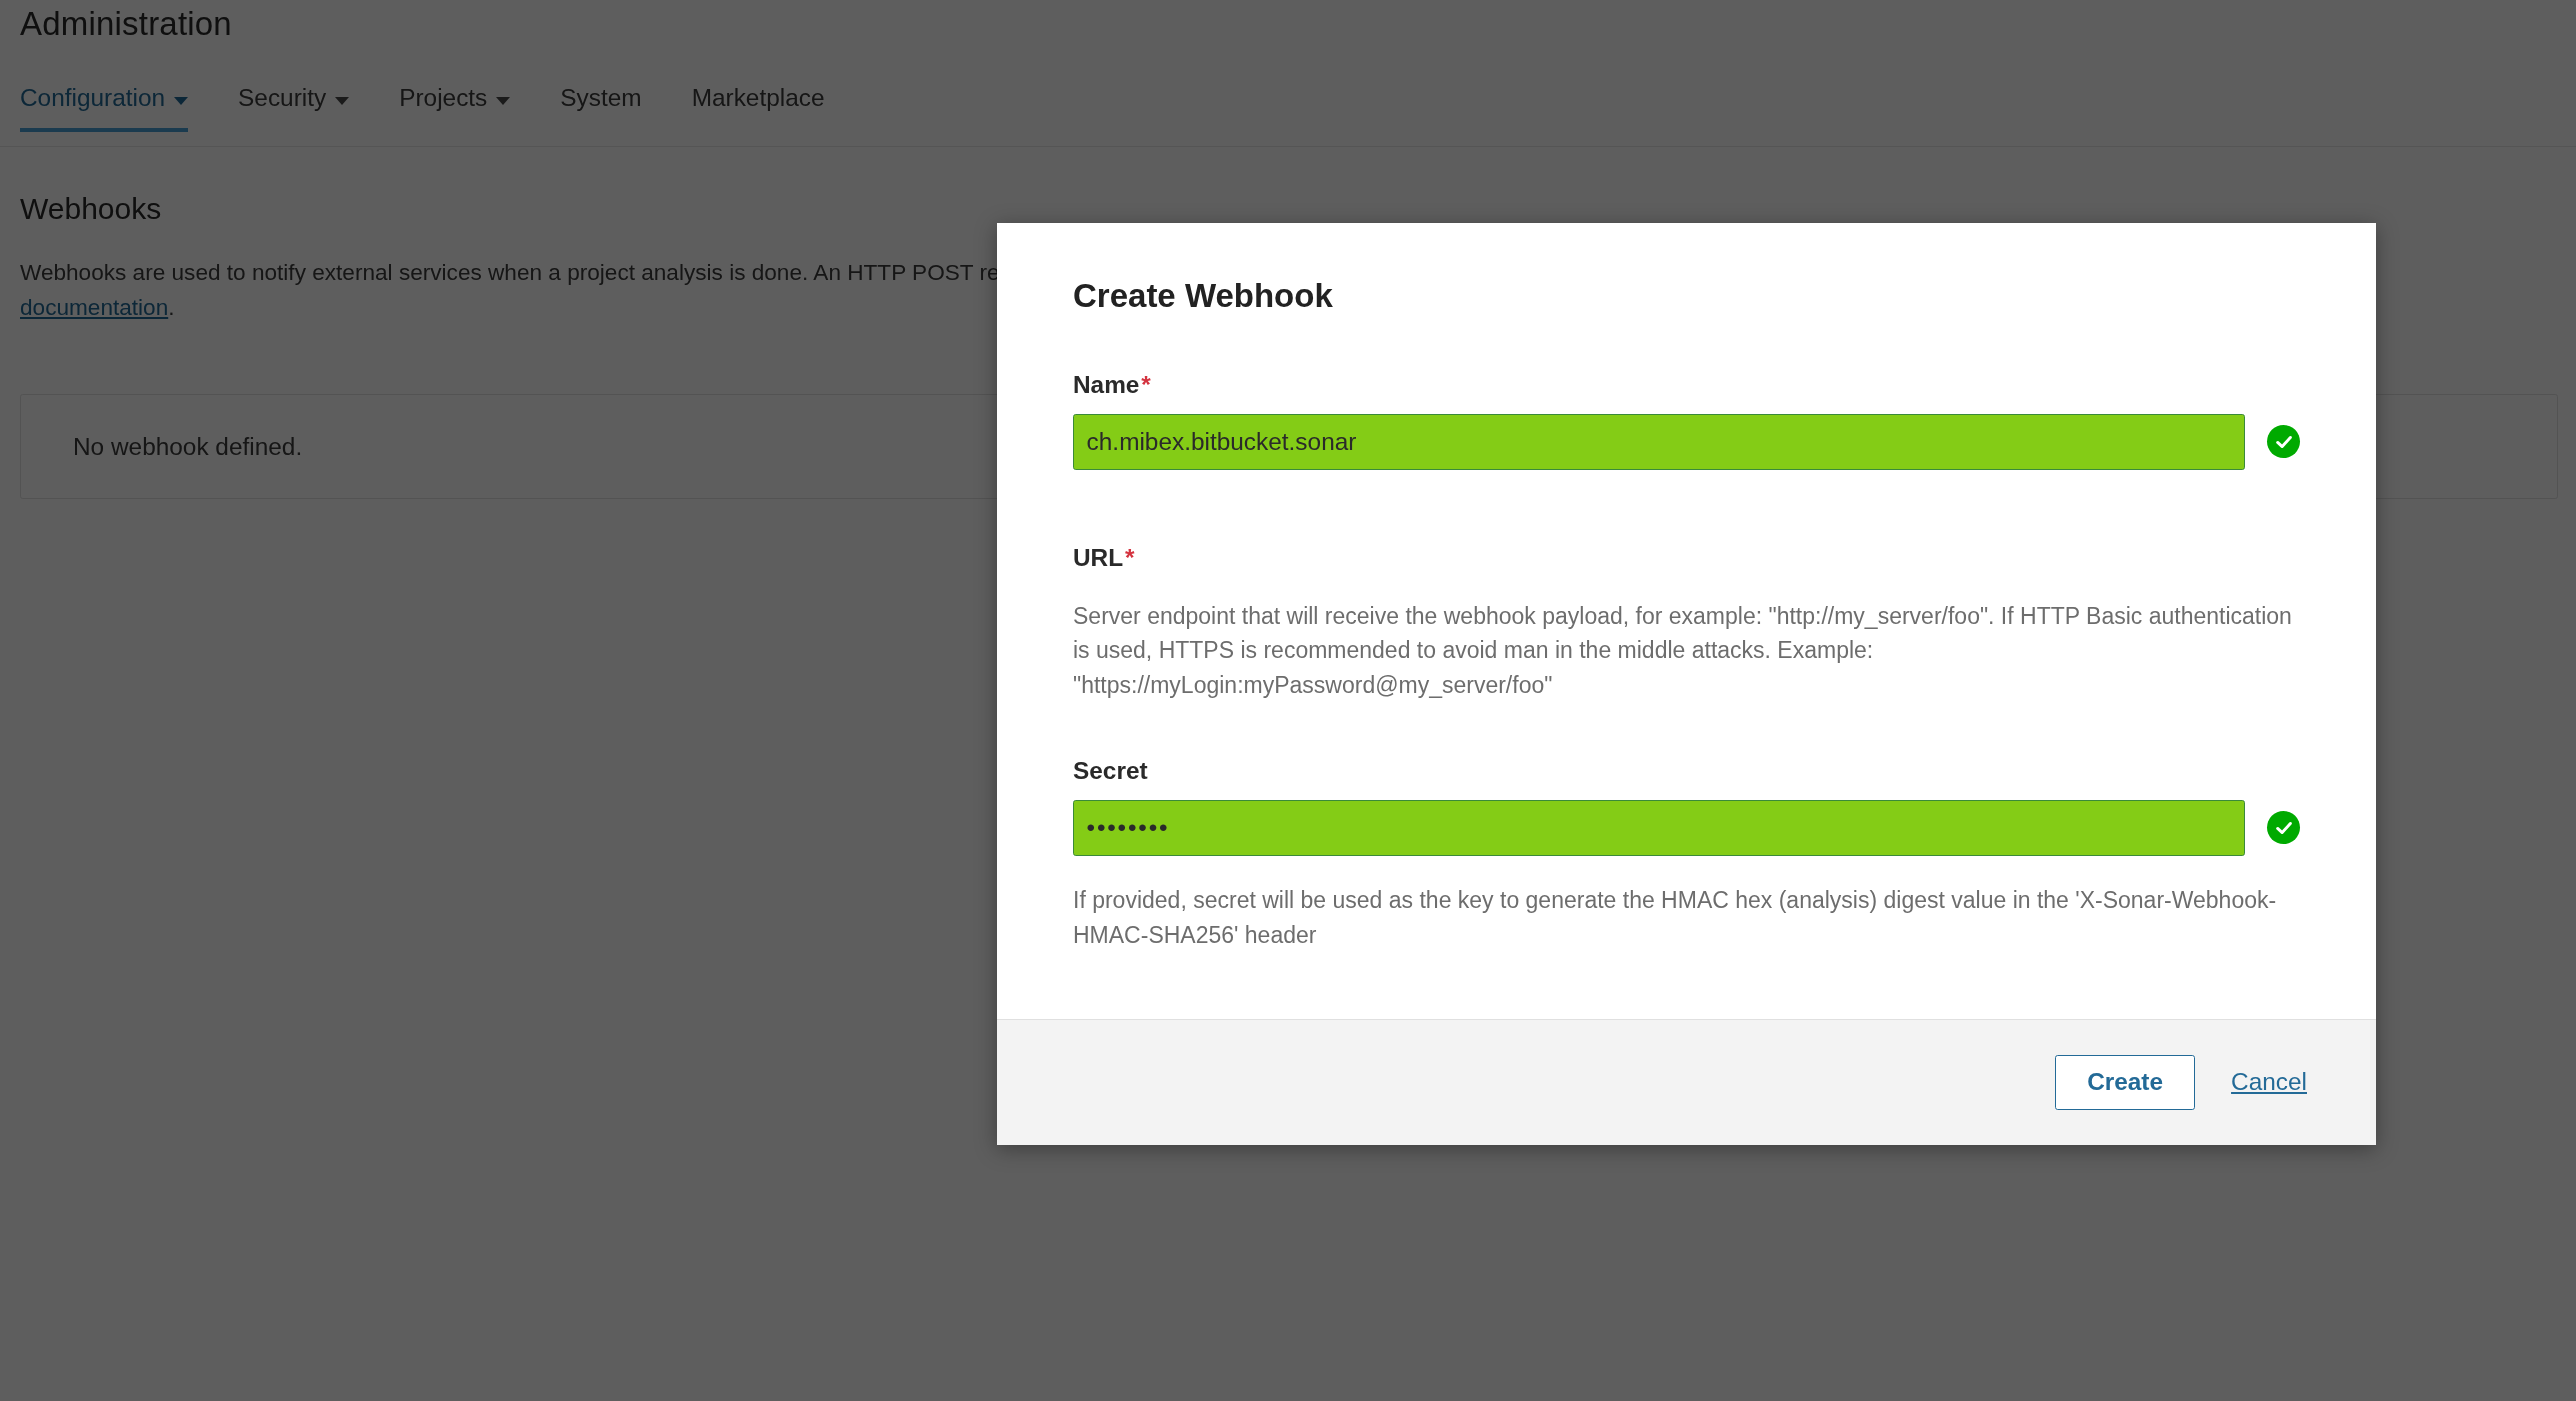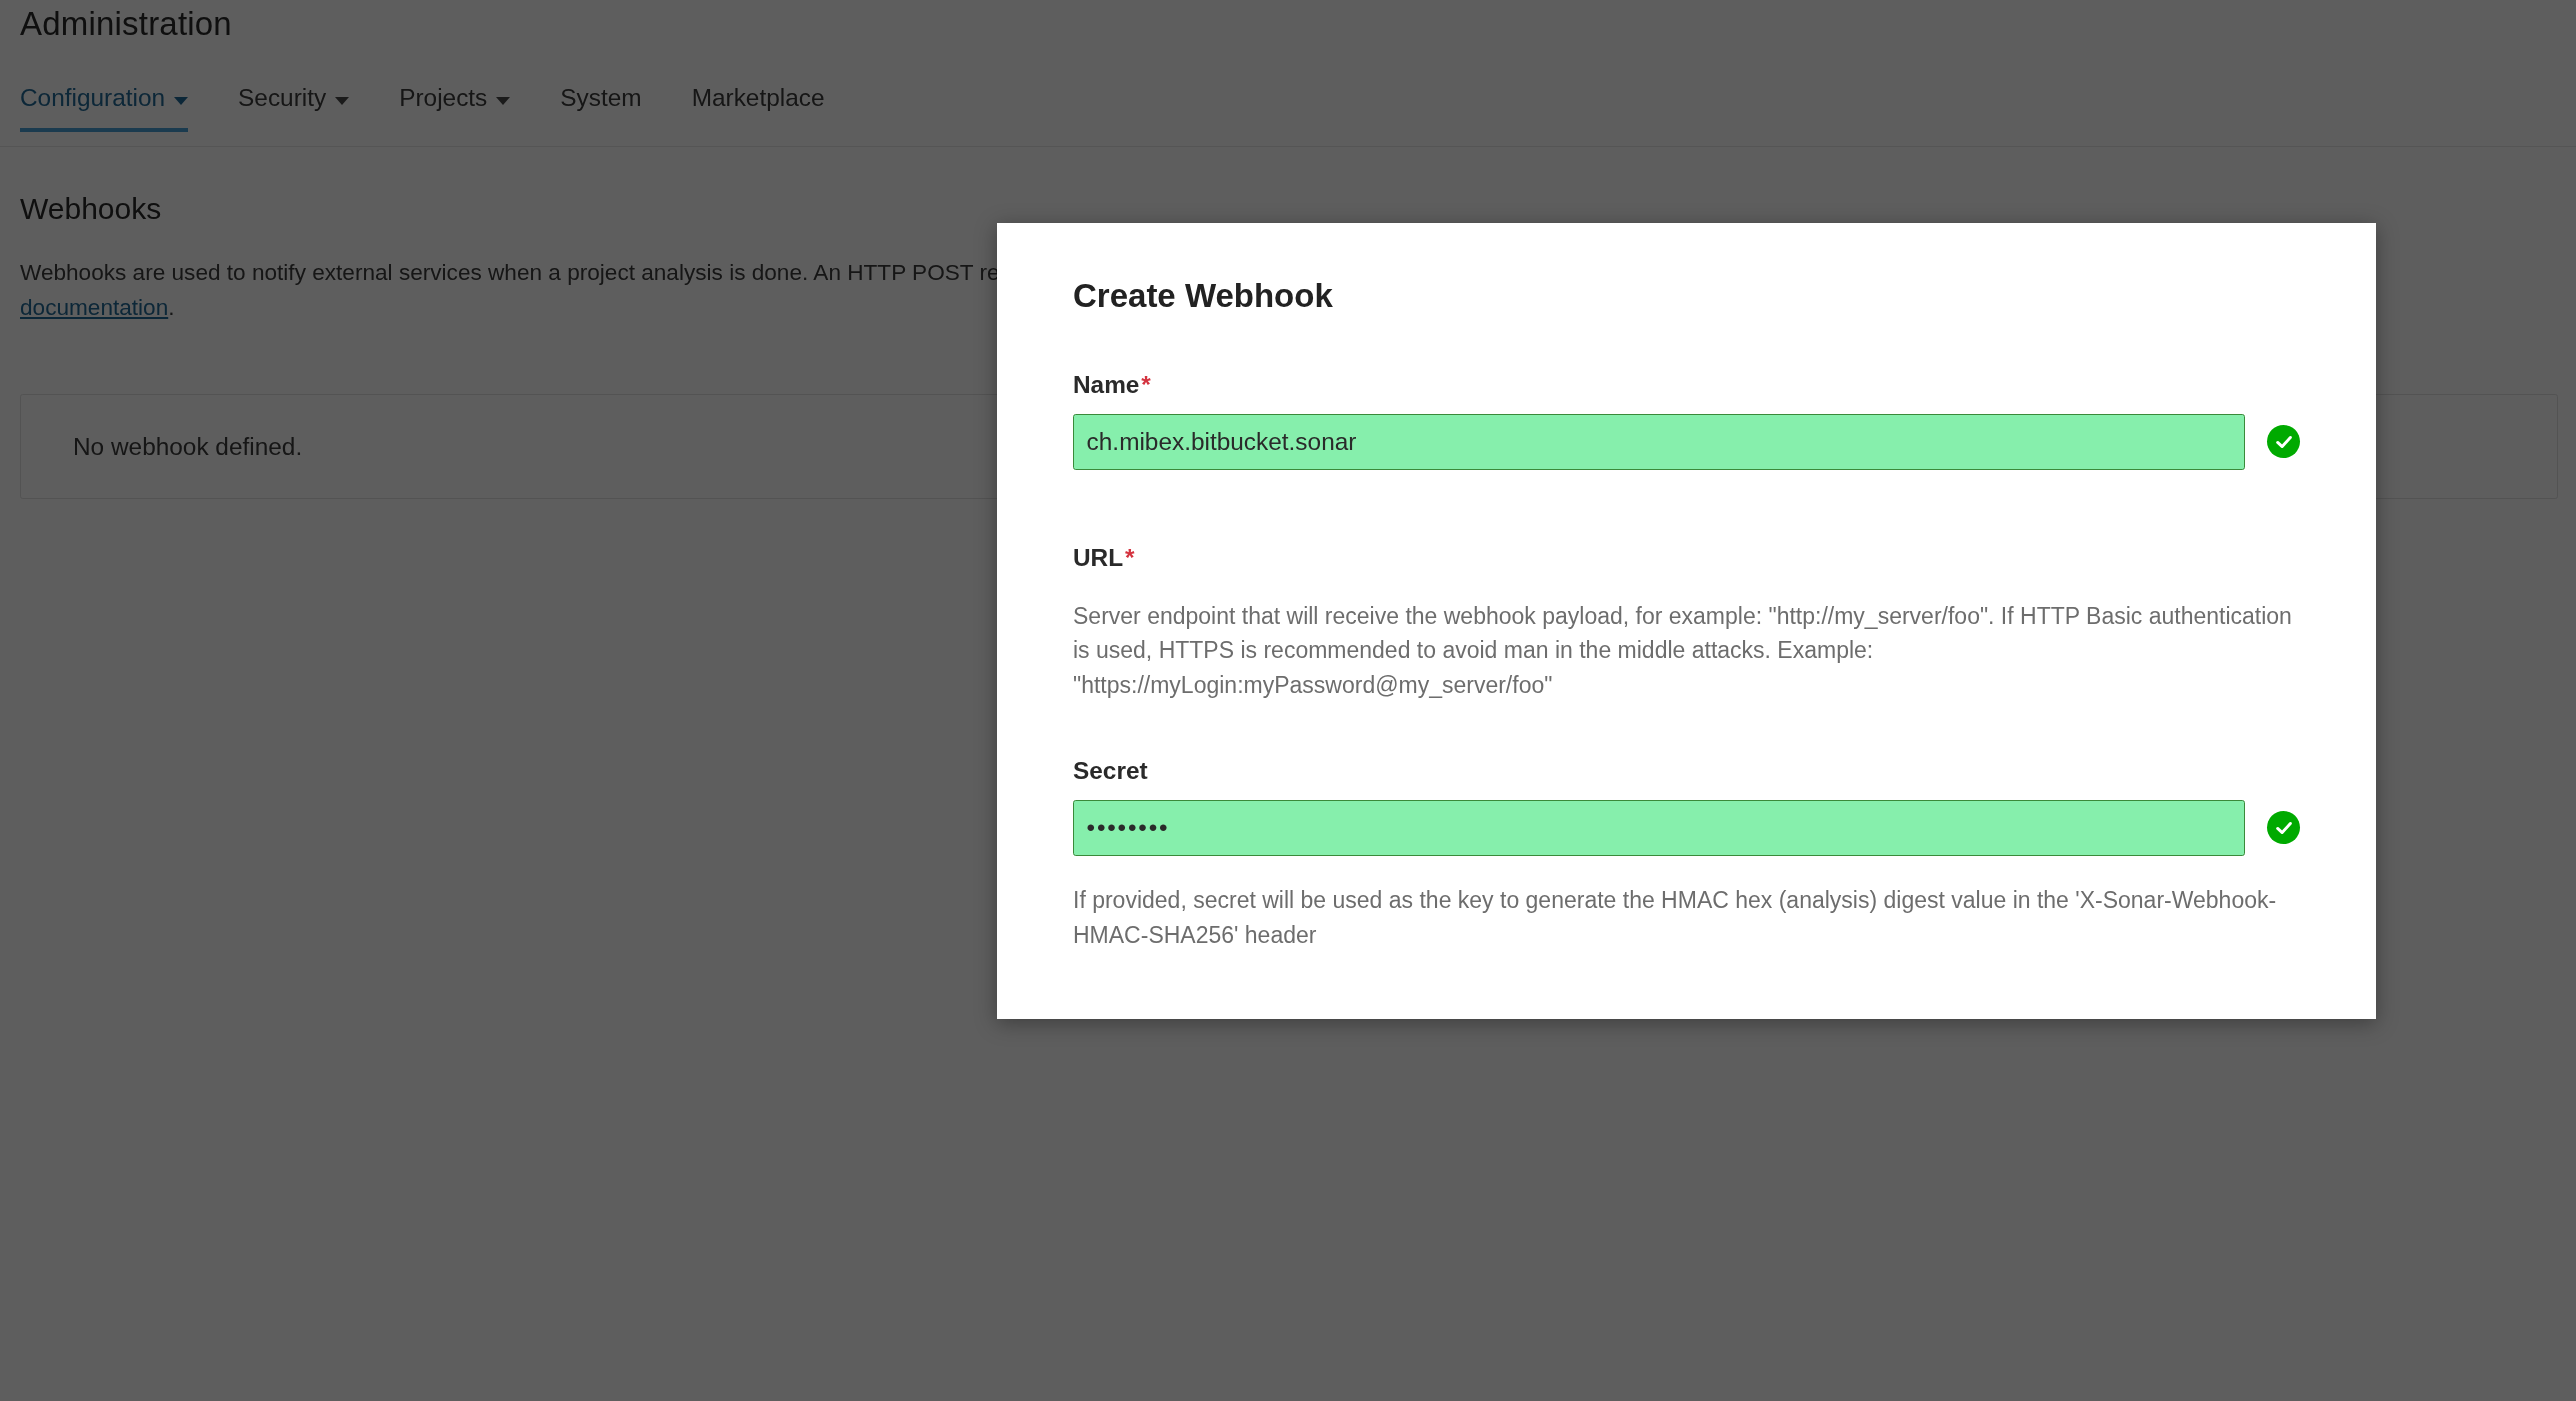--- a/index.html
+++ b/index.html
@@ -192,21 +192,21 @@
 
   .text-input {
     flex: 1 1 auto;
     height: 56px;
     border: 0.9px solid #3a8a3a;
     border-radius: 2.7px;
     padding: 0 12.6px;
     font-size: 24.4px;
     color: #2a2a2a;
     font-family: "Liberation Sans", sans-serif;
-    background: #86efac;
+    background: #84cc16;
     outline: none;
   }
   .text-input.secret {
     letter-spacing: 1.8px;
   }
 
   .ok-badge {
     flex: 0 0 auto;
     width: 33px;
     height: 33px;
@@ -349,16 +349,20 @@
           <span class="ok-badge">
             <svg width="20" height="20" viewBox="0 0 22 22" aria-hidden="true">
               <path d="M4 11.5 L9 16 L18 6" fill="none" stroke="#ffffff" stroke-width="3.2" stroke-linecap="round" stroke-linejoin="round"></path>
             </svg>
           </span>
         </div>
         <div class="help-text">If provided, secret will be used as the key to generate the HMAC hex (analysis) digest value in the 'X-Sonar-Webhook-HMAC-SHA256' header</div>
       </div>
     </div>
 
+    <div class="modal-footer">
+      <button class="btn-create">Create</button>
+      <button class="btn-cancel">Cancel</button>
+    </div>
   </div>
 
 </div>
 
 
 </body></html>

